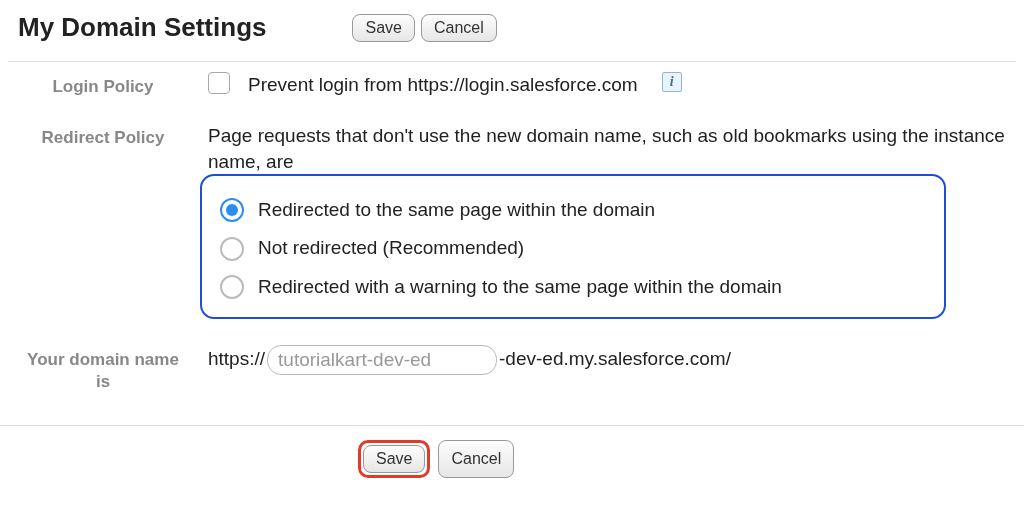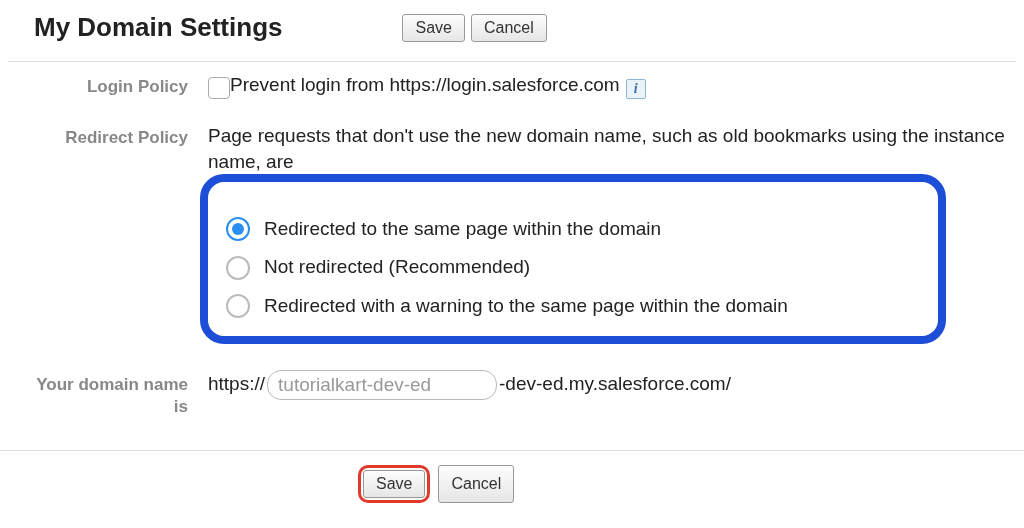--- a/index.html
+++ b/index.html
@@ -8,71 +8,70 @@
       background: #fff;
       width: 1024px;
       height: 528px;
       overflow: hidden;
       color: #222;
     }
     .header {
       display: flex;
       align-items: center;
       padding: 12px 18px 18px 18px;
-      gap: 120px;
-      margin-left: 16px;
+      gap: 86px;
     }
     .page-title {
       font-size: 26px;
       font-weight: bold;
       color: #222;
     }
     .btn-row { display: flex; gap: 6px; }
     .btn {
       appearance: none;
       border: 1px solid #999;
-      border-radius: 3px;
+      border-radius: 8px;
       background: linear-gradient(#fdfdfd, #e6e6e6);
       padding: 4px 12px;
       font-size: 16px;
       color: #333;
       cursor: pointer;
       font-family: inherit;
     }
     .divider {
       height: 0;
       border-top: 1px solid #e0e0e0;
       margin: 0 8px;
     }
     .form-row {
       display: flex;
       padding: 10px 18px 6px 18px;
       align-items: flex-start;
     }
     .form-label {
       width: 190px;
-      text-align: right;
+      text-align: center;
       padding-right: 20px;
       padding-top: 4px;
       font-size: 17px;
       font-weight: bold;
       color: #888;
       flex-shrink: 0;
       line-height: 1.3;
     }
     .form-content {
       flex: 1;
       font-size: 19px;
       color: #222;
       line-height: 1.4;
     }
     .checkbox-line {
       display: flex;
-      align-items: flex-end;
-      gap: 0;
+      align-items: flex-start;
+      gap: 18px;
     }
     .chk {
       width: 22px; height: 22px;
       border: 1px solid #aaa;
       border-radius: 4px;
       background: #fff;
       display: inline-block;
       cursor: pointer;
       flex-shrink: 0;
     }
@@ -87,23 +86,23 @@
       font-weight: bold;
       font-style: italic;
       color: #3b6fa4;
       border-radius: 2px;
       margin-left: 6px;
       font-family: serif;
     }
     .redirect-intro { margin-bottom: 0; }
     .highlight-box {
       position: relative;
-      border: 8px solid #1d4ed8;
-      border-radius: 24px;
-      padding: 28px 18px 10px 18px;
+      border: 2px solid #1d4ed8;
+      border-radius: 14px;
+      padding: 15px 18px 10px 18px;
       margin-top: -2px;
       margin-left: -8px;
       margin-right: 60px;
     }
     .radio-line {
       display: flex;
       align-items: center;
       gap: 14px;
       padding: 6px 0;
       font-size: 19px;

